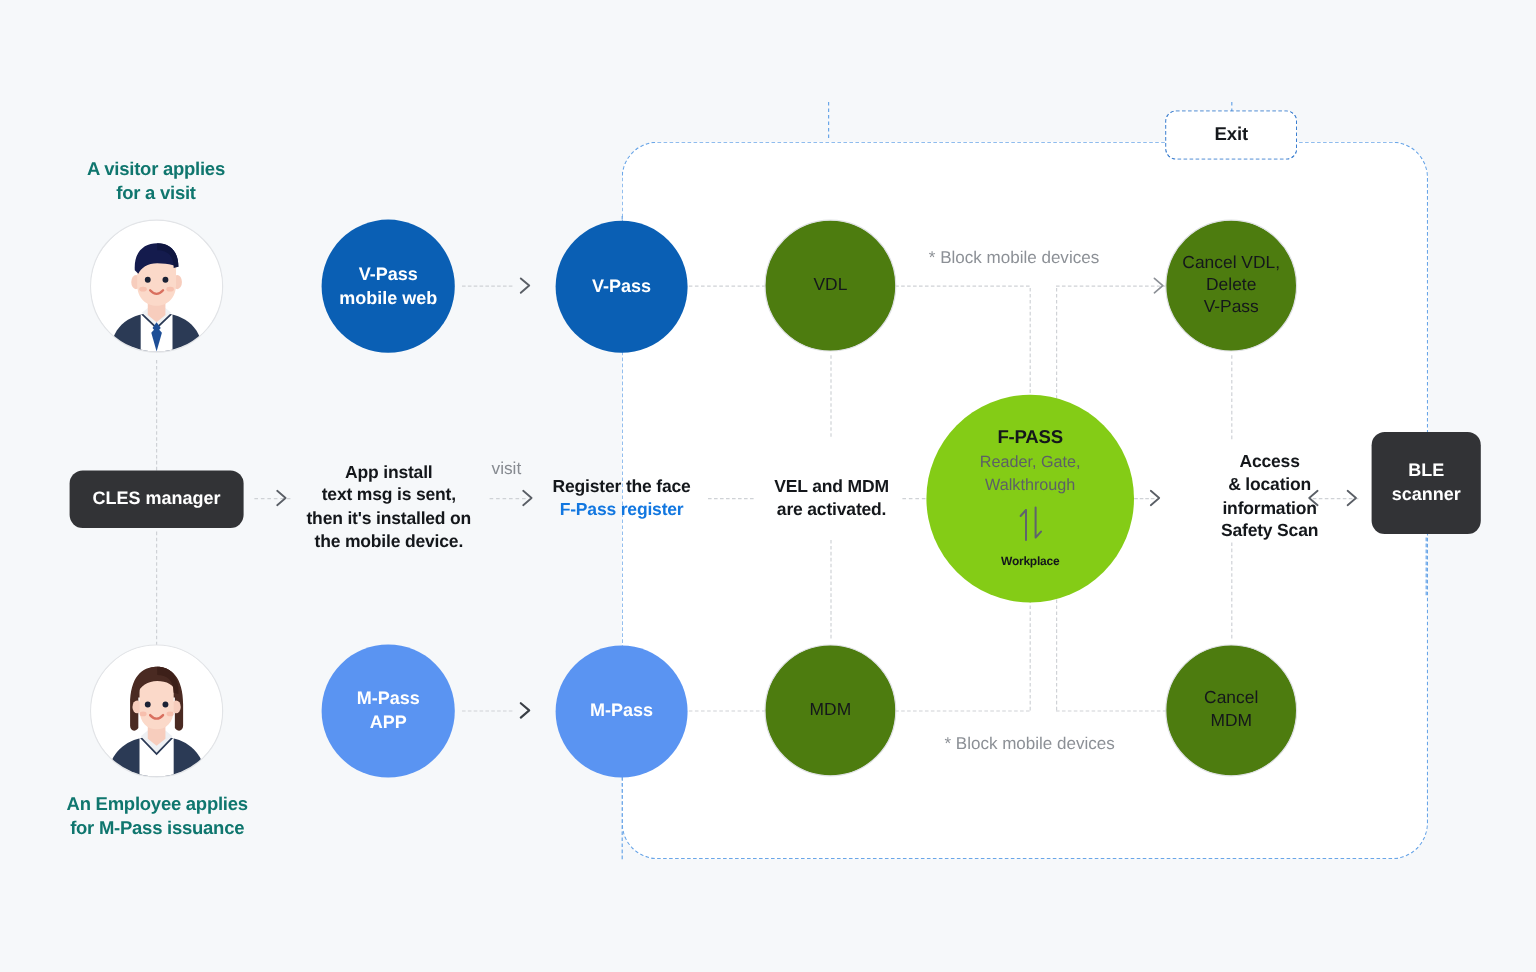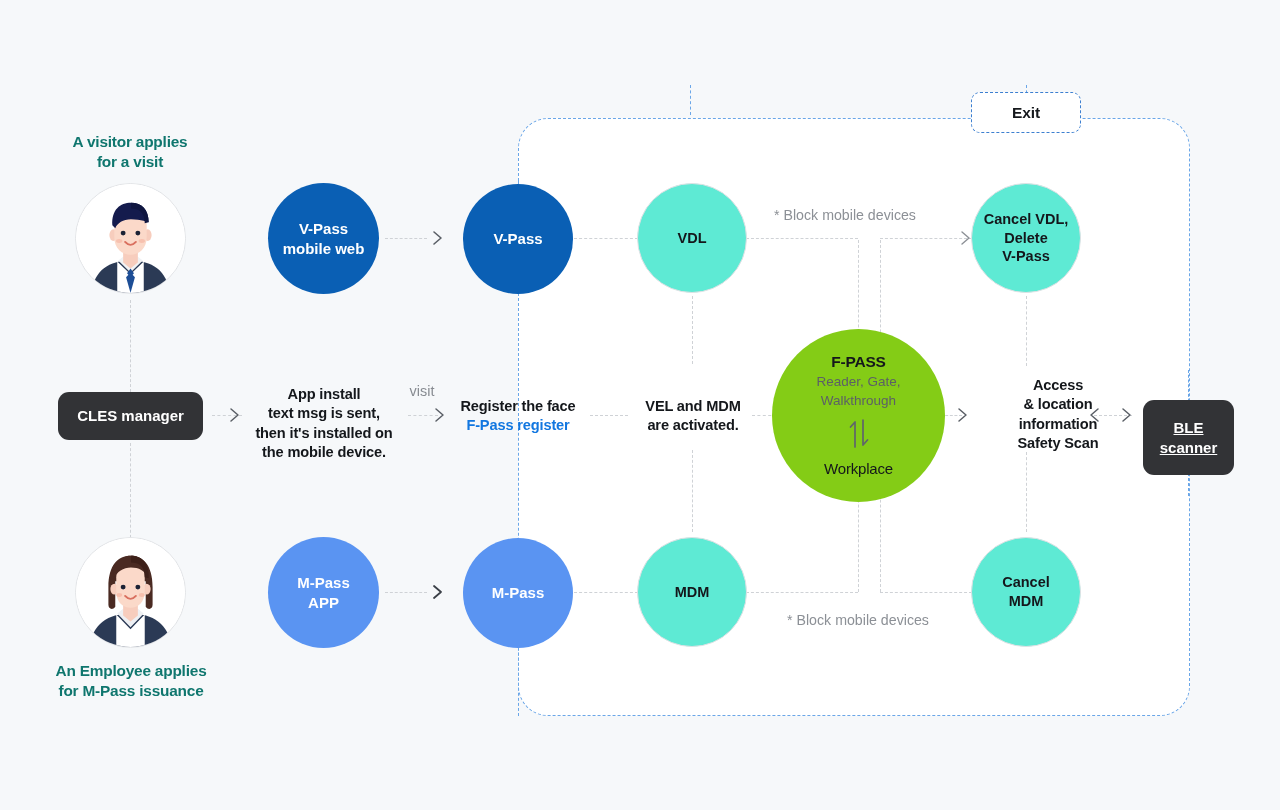--- a/index.html
+++ b/index.html
@@ -46,42 +46,42 @@
     border-radius: 50%;
     display: flex; flex-direction: column;
     align-items: center; justify-content: center;
     text-align: center;
     line-height: 1.28;
     z-index: 5;
   }
   .circle.filled-dark-blue { background: #0a5fb4; color: #fff; font-weight: bold; font-size: 15px; }
   .circle.filled-light-blue { background: #5a94f2; color: #fff; font-weight: bold; font-size: 15px; }
   .circle.outline {
-    background: #5eead4;
+    background: #4d7c0f;
     border: 1px solid #dfe1e4;
     color: #14171b;
-    font-weight: bold;
+    font-weight: normal;
     font-size: 14.5px;
     text-align: center;
   }
   .circle.fpass {
     background: #84cc16;
     border: none;
     color: #14171b;
   }
   .circle.avatar {
     background: #ffffff;
     border: 1px solid #e2e4e7;
     overflow: hidden;
   }
 
   .fp-title { font-weight: bold; font-size: 15.5px; letter-spacing: -0.2px; }
   .fp-sub { font-size: 13.5px; color: #5c6066; font-weight: normal; line-height: 1.32; margin-top: 1px;}
   .fp-arrows { margin: 6px 0 4px; }
-  .fp-foot { font-weight: normal; font-size: 15px; letter-spacing: -0.2px; }
+  .fp-foot { font-weight: bold; font-size: 10px; letter-spacing: -0.2px; }
 
   
   .pill {
     position: absolute;
     background: #323336;
     color: #ffffff;
     border-radius: 11px;
     display: flex; flex-direction: column;
     align-items: center; justify-content: center;
     font-weight: bold;
@@ -251,21 +251,21 @@
 
   <div class="txt head" style="left:30px; top:661px; width:202px;">
     <div>An Employee applies</div>
     <div>for M-Pass issuance</div>
   </div>
 
   <div class="pill" style="left:58px; top:392px; width:145px; height:48px;">
     <span>CLES manager</span>
   </div>
 
-  <div class="pill" style="left:1143px; top:400px; width:91px; height:75px;text-decoration:underline;">
+  <div class="pill" style="left:1143px; top:360px; width:91px; height:85px;">
     <span>BLE</span>
     <span>scanner</span>
   </div>
 
   <div class="txt bold" style="left:243px; top:385px; width:162px;">
     <div>App install</div>
     <div>text msg is sent,</div>
     <div>then it's installed on</div>
     <div>the mobile device.</div>
   </div>

